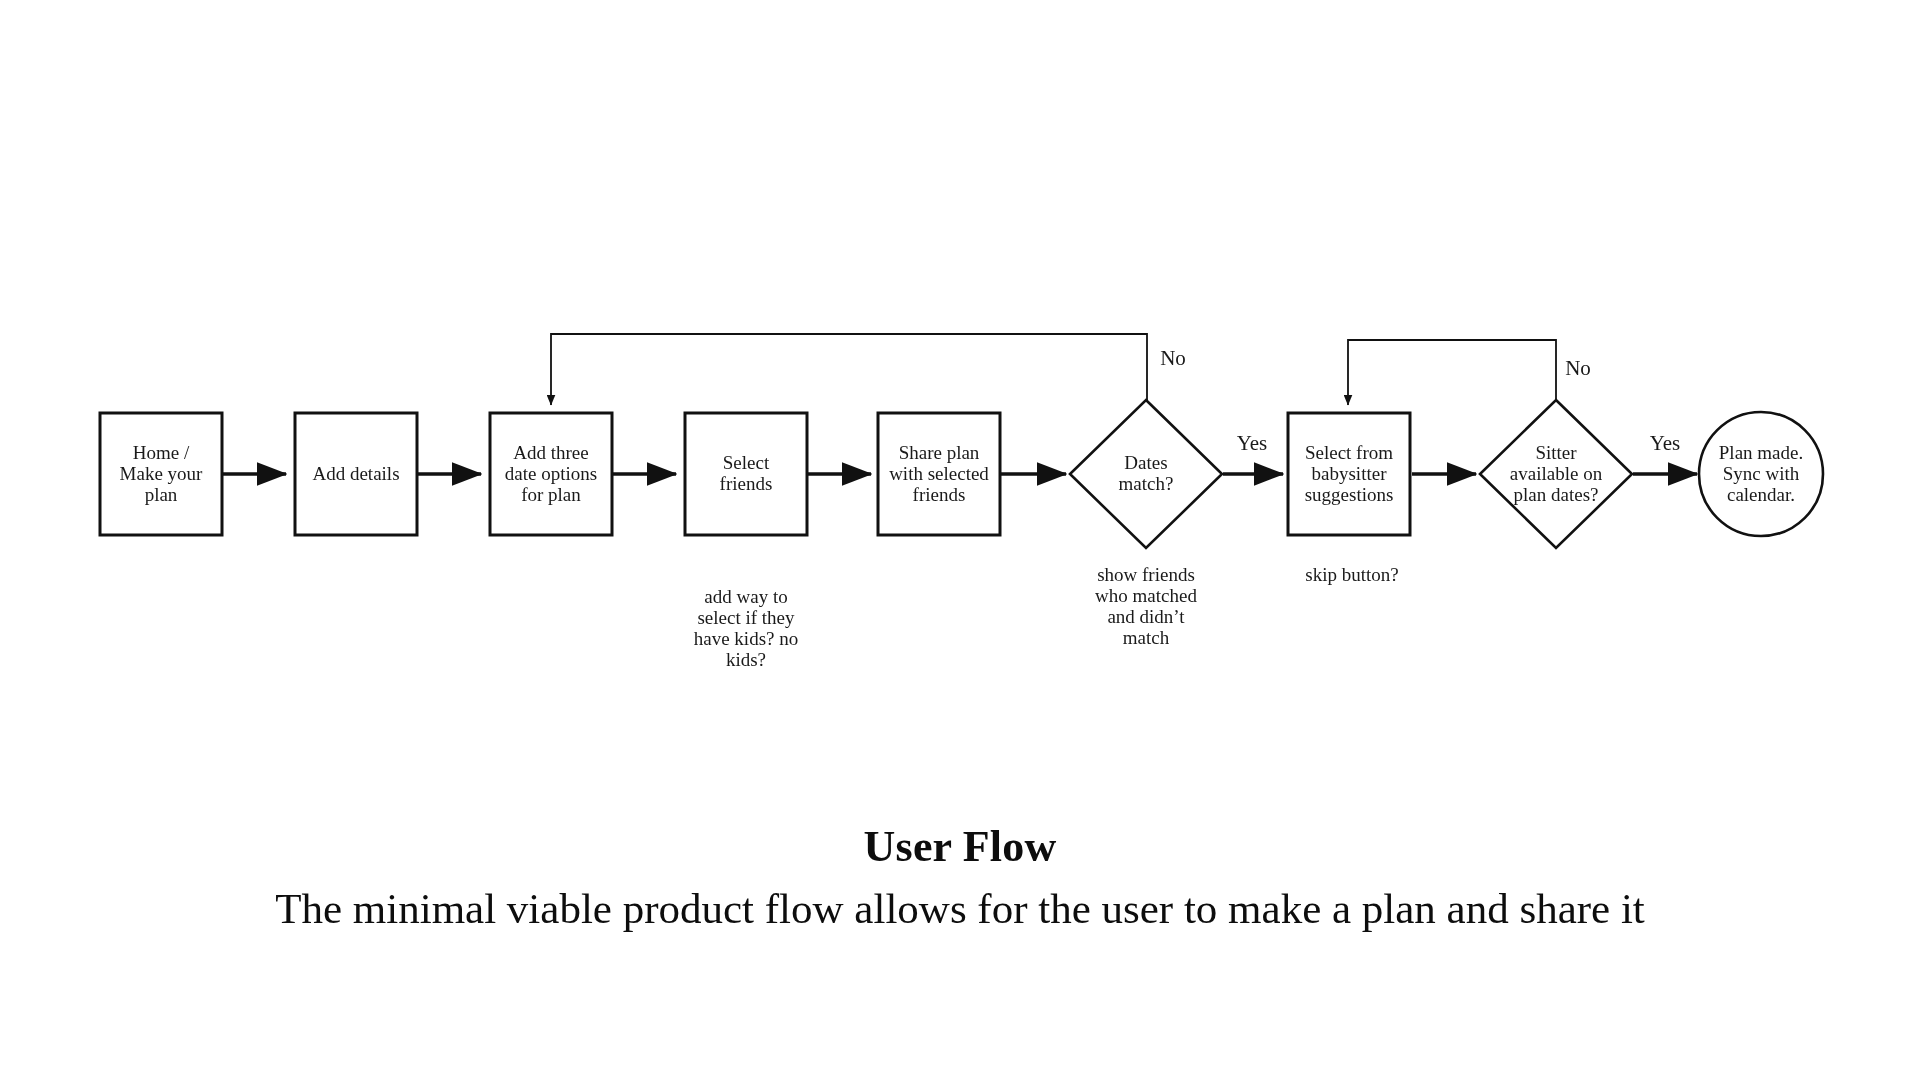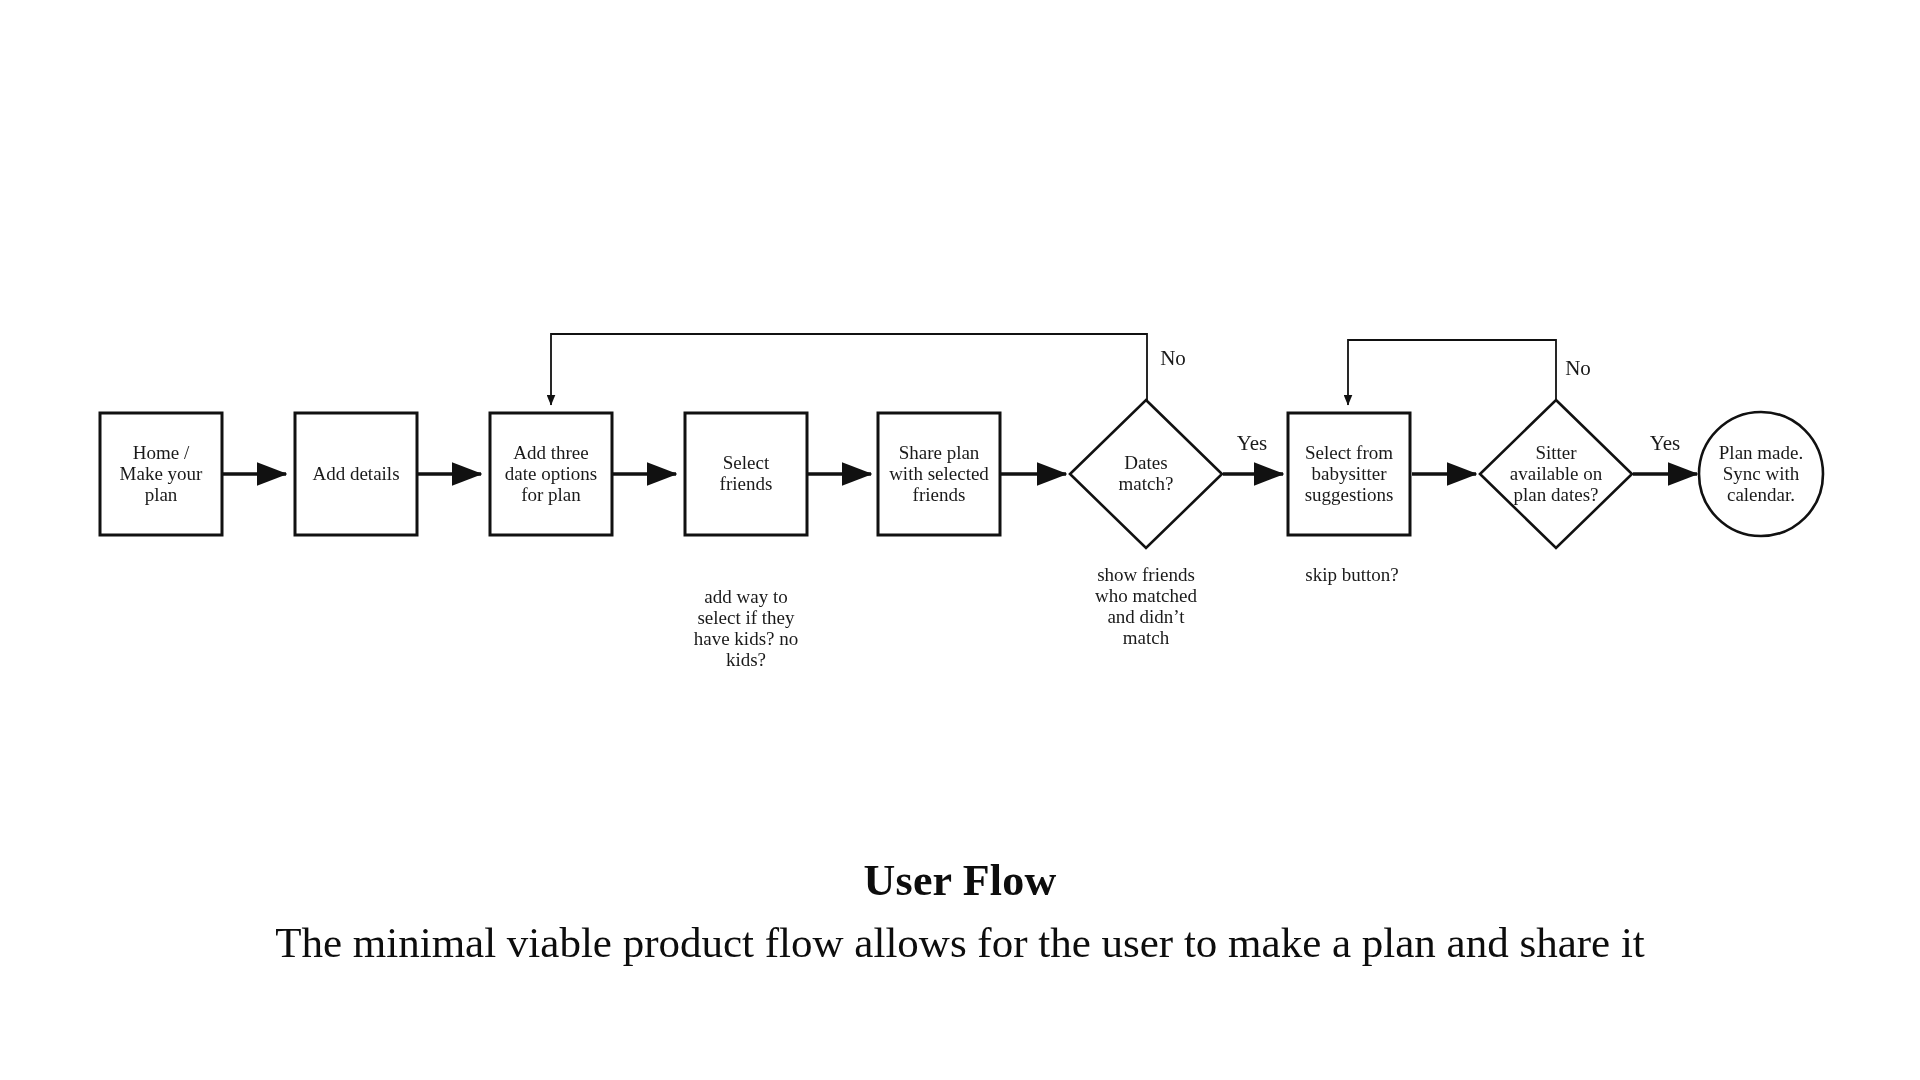--- a/index.html
+++ b/index.html
@@ -62,21 +62,21 @@
   }
   .note-label {
     font-family: "Liberation Serif", "DejaVu Serif", serif;
     font-size: 19px;
     fill: #1a1a1a;
     text-anchor: middle;
   }
   .caption-block {
     position: absolute;
     left: 0;
-    top: 856px;
+    top: 822px;
     width: 1920px;
     text-align: center;
   }
   .caption-title {
     font-family: "Liberation Serif", "DejaVu Serif", serif;
     font-weight: bold;
     font-size: 44px;
     line-height: 1.12;
     color: #0d0d0d;
     letter-spacing: 0.2px;

